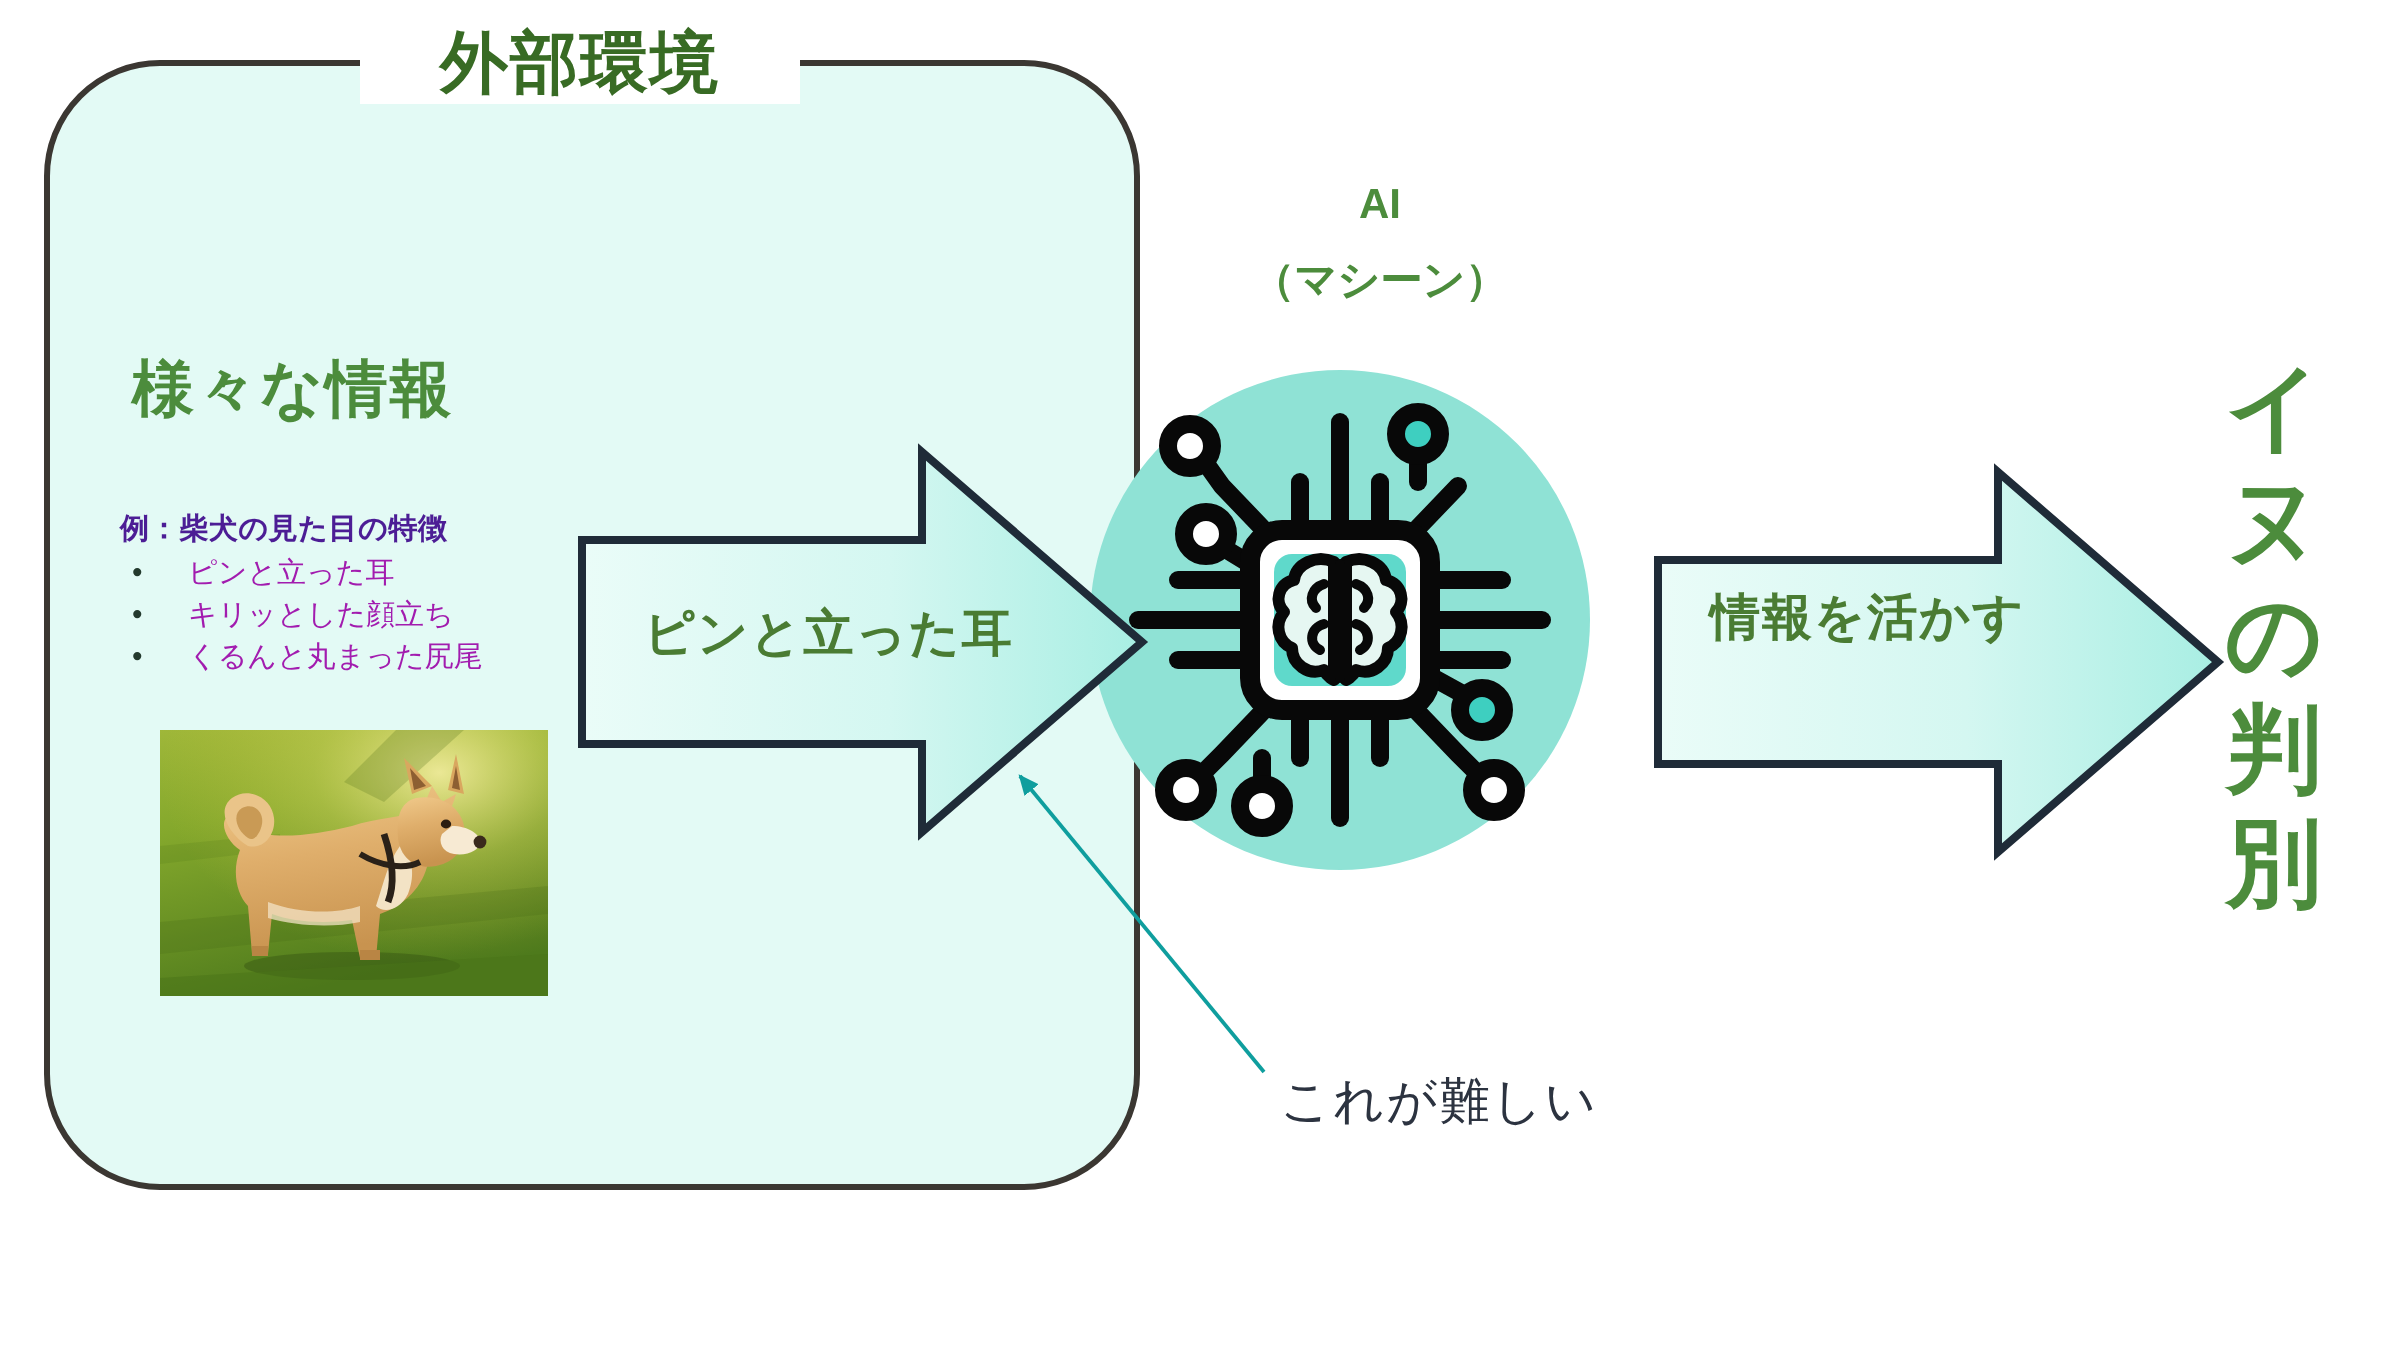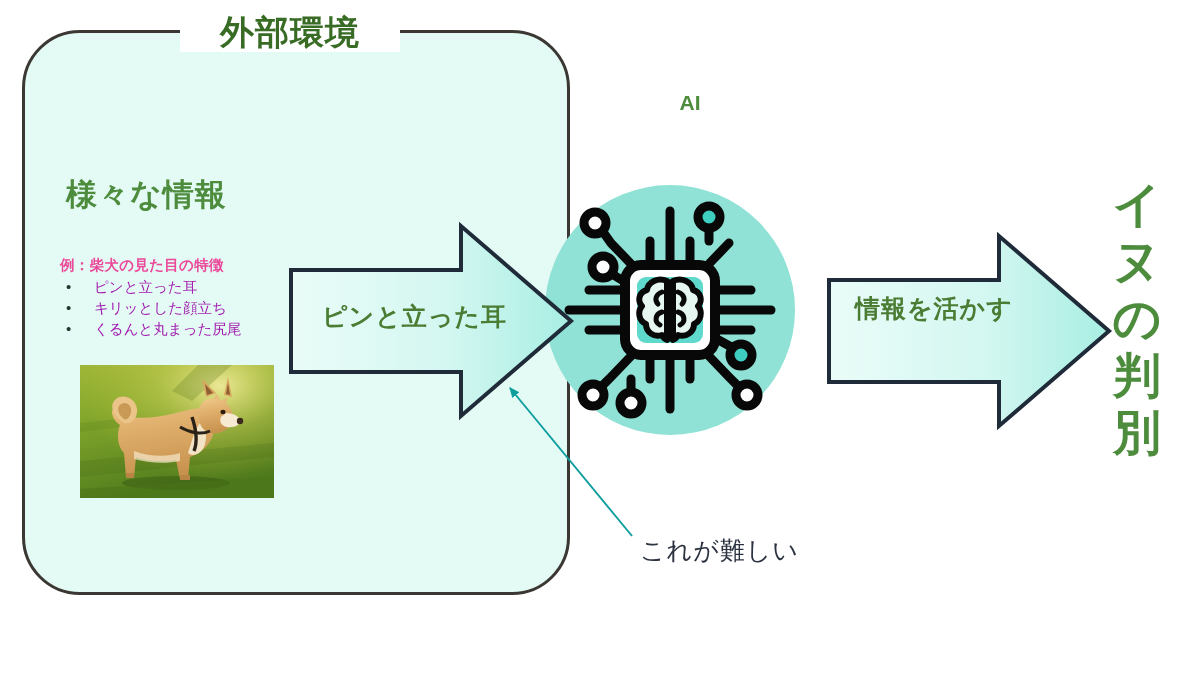--- a/index.html
+++ b/index.html
@@ -64,21 +64,21 @@
   .feature-block {
     position: absolute;
     left: 60px;
     top: 256px;
     width: 235px;
     z-index: 4;
   }
   .feature-title {
     font-size: 14.5px;
     font-weight: bold;
-    color: #ec4899;
+    color: #4c1d95;
     line-height: 19px;
     letter-spacing: 0.3px;
   }
   .feature-list {
     margin: 2px 0 0 0;
     padding: 0;
     list-style: none;
   }
   .feature-list li {
     font-size: 14.5px;
@@ -364,20 +364,21 @@
             <path d="M-8,2 C-15,4 -16,12 -10,15"></path>
             <path d="M8,-18 C14,-16 16,-10 12,-6"></path>
             <path d="M8,2 C15,4 16,12 10,15"></path>
           </g>
         </g>
       </svg>
     </div>
   </div>
   <div class="ai-title">
     <span>AI</span>
+    <span class="line2">（マシーン）</span>
   </div>
 
   <div class="arrow" id="arrow-2">
     <svg width="286" height="198" viewBox="0 0 286 198">
       <defs>
         <linearGradient id="arrowGrad2" x1="0" y1="0" x2="1" y2="0">
           <stop offset="0%" stop-color="#eafcf8"></stop>
           <stop offset="55%" stop-color="#d4f7f1"></stop>
           <stop offset="100%" stop-color="#a8eee3"></stop>
         </linearGradient>

